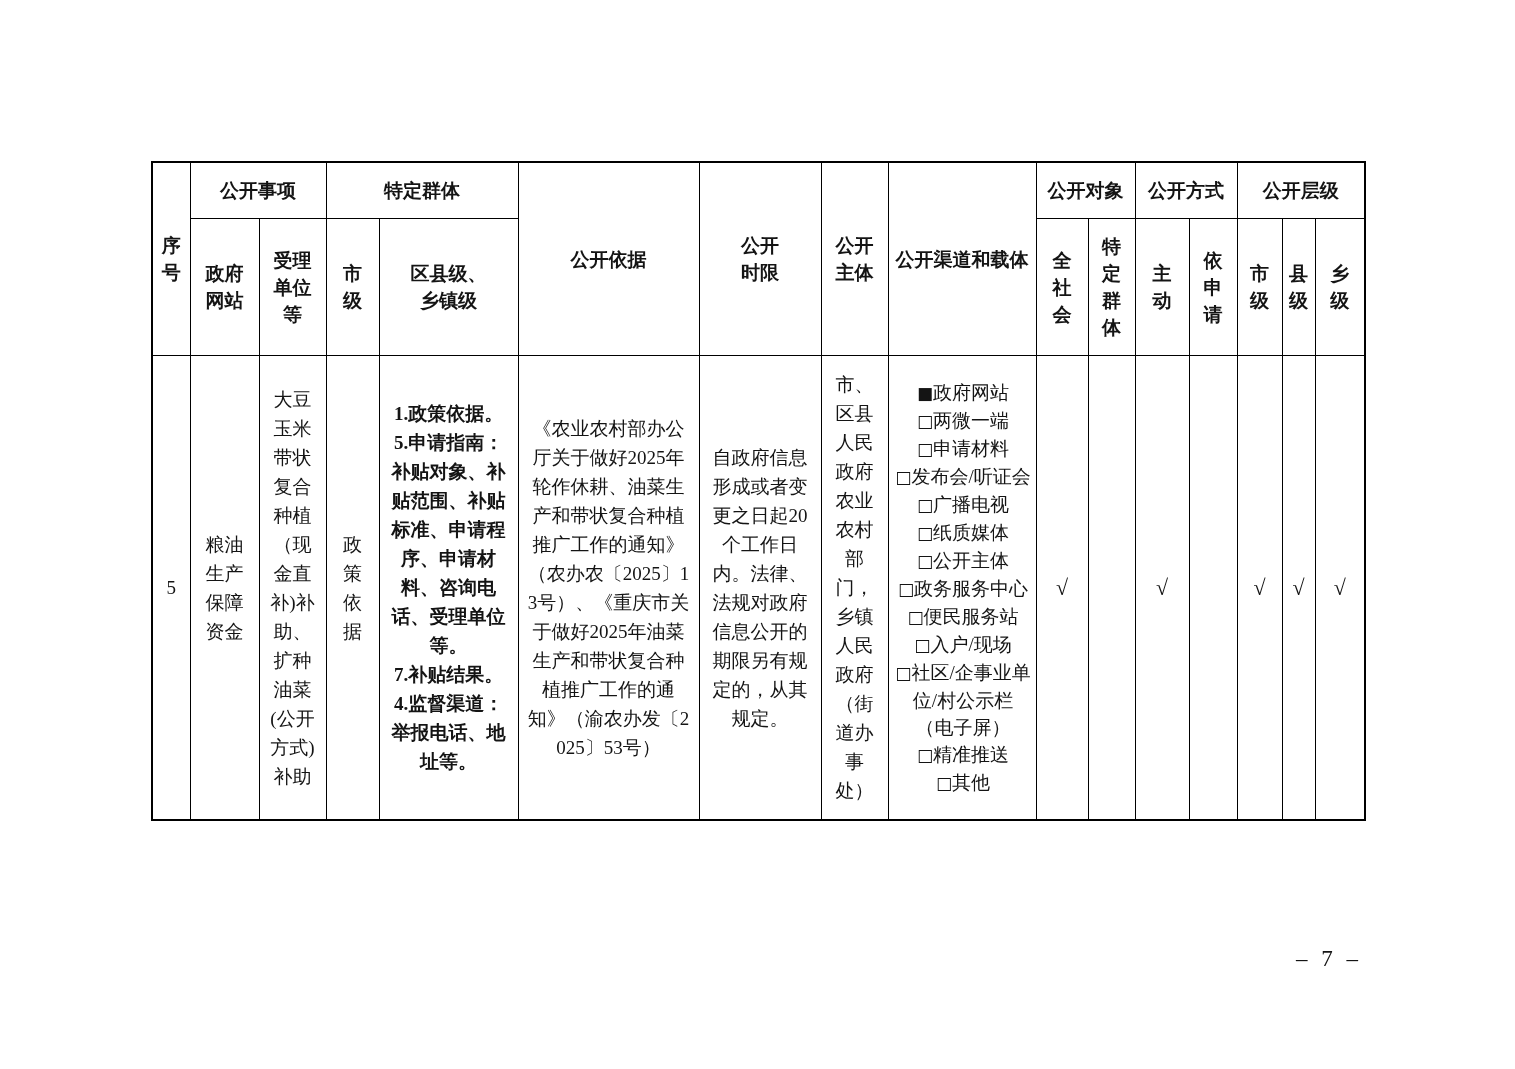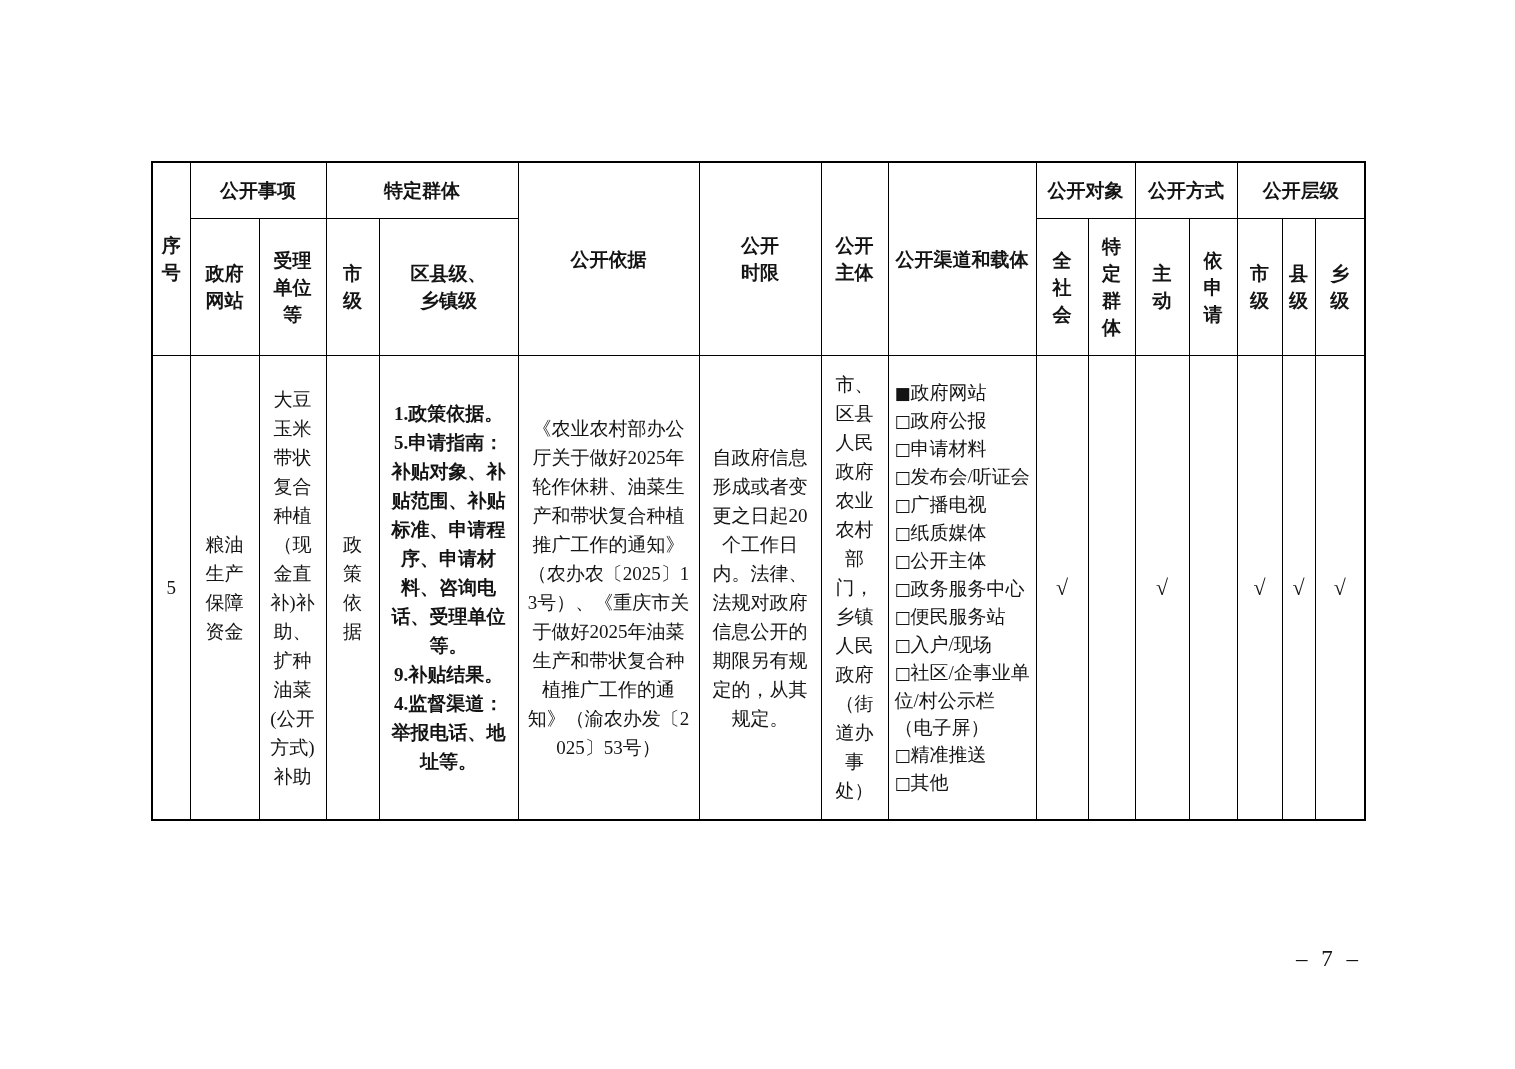--- a/index.html
+++ b/index.html
@@ -23,21 +23,21 @@
   tr.h1{height:42px;}
   tr.h2{height:85px;}
   tr.body-row{height:463px;}
   .left{text-align:left;}
   .just{text-align:justify;word-break:break-all;}
   .vstack{display:inline-block;width:21px;word-break:break-all;vertical-align:middle;}
   .wrap2{display:inline-block;width:40px;word-break:break-all;vertical-align:middle;}
   .wrap2w{display:inline-block;width:47px;word-break:break-all;vertical-align:middle;}
   .wrap4{display:inline-block;width:84px;word-break:break-all;vertical-align:middle;}
   td.chan{padding:4px 4px 4px 6px;line-height:27px;font-size:19px;}
-  .chan-item{text-align:left;word-break:break-all;}
+  .chan-item{text-align:center;word-break:break-all;}
   .box{font-family:"DejaVu Sans","Liberation Sans",sans-serif;font-size:17px;}
   td.mark{font-size:22px;}
   .county-line{word-break:break-all;line-height:29px;font-weight:bold;}
   .pageno{
     position:absolute;left:1296px;top:946px;font-size:23px;
     letter-spacing:4px;color:#141414;white-space:nowrap;
     font-family:"Liberation Serif","DejaVu Serif",serif;
   }
 </style>
 </head>
@@ -91,29 +91,29 @@
       <th><span class="vstack">乡级</span></th>
     </tr>
     <tr class="body-row">
       <td>5</td>
       <td><span class="wrap2">粮油生产保障资金</span></td>
       <td><span class="wrap2w">大豆玉米带状复合种植（现金直补)补助、扩种油菜(公开方式)补助</span></td>
       <td><span class="vstack">政策依据</span></td>
       <td class="left">
         <div class="county-line">1.政策依据。</div>
         <div class="county-line">5.申请指南：补贴对象、补贴范围、补贴标准、申请程序、申请材料、咨询电话、受理单位等。</div>
-        <div class="county-line">9.补贴结果。</div>
+        <div class="county-line">7.补贴结果。</div>
         <div class="county-line">4.监督渠道：举报电话、地址等。</div>
       </td>
       <td class="just">《农业农村部办公厅关于做好2025年轮作休耕、油菜生产和带状复合种植推广工作的通知》（农办农〔2025〕13号）、《重庆市关于做好2025年油菜生产和带状复合种植推广工作的通知》（渝农办发〔2025〕53号）</td>
       <td class="just">自政府信息形成或者变更之日起20个工作日内。法律、法规对政府信息公开的期限另有规定的，从其规定。</td>
       <td><span class="wrap2w">市、区县人民政府农业农村部门，乡镇人民政府（街道办事处）</span></td>
       <td class="chan">
         <div class="chan-item"><span class="box">■</span><span>政府网站</span></div>
-        <div class="chan-item"><span class="box">□</span><span>政府公报</span></div>
+        <div class="chan-item"><span class="box">□</span><span>两微一端</span></div>
         <div class="chan-item"><span class="box">□</span><span>申请材料</span></div>
         <div class="chan-item"><span class="box">□</span><span>发布会/听证会</span></div>
         <div class="chan-item"><span class="box">□</span><span>广播电视</span></div>
         <div class="chan-item"><span class="box">□</span><span>纸质媒体</span></div>
         <div class="chan-item"><span class="box">□</span><span>公开主体</span></div>
         <div class="chan-item"><span class="box">□</span><span>政务服务中心</span></div>
         <div class="chan-item"><span class="box">□</span><span>便民服务站</span></div>
         <div class="chan-item"><span class="box">□</span><span>入户/现场</span></div>
         <div class="chan-item"><span class="box">□</span><span>社区/企事业单位/村公示栏（电子屏）</span></div>
         <div class="chan-item"><span class="box">□</span><span>精准推送</span></div>

